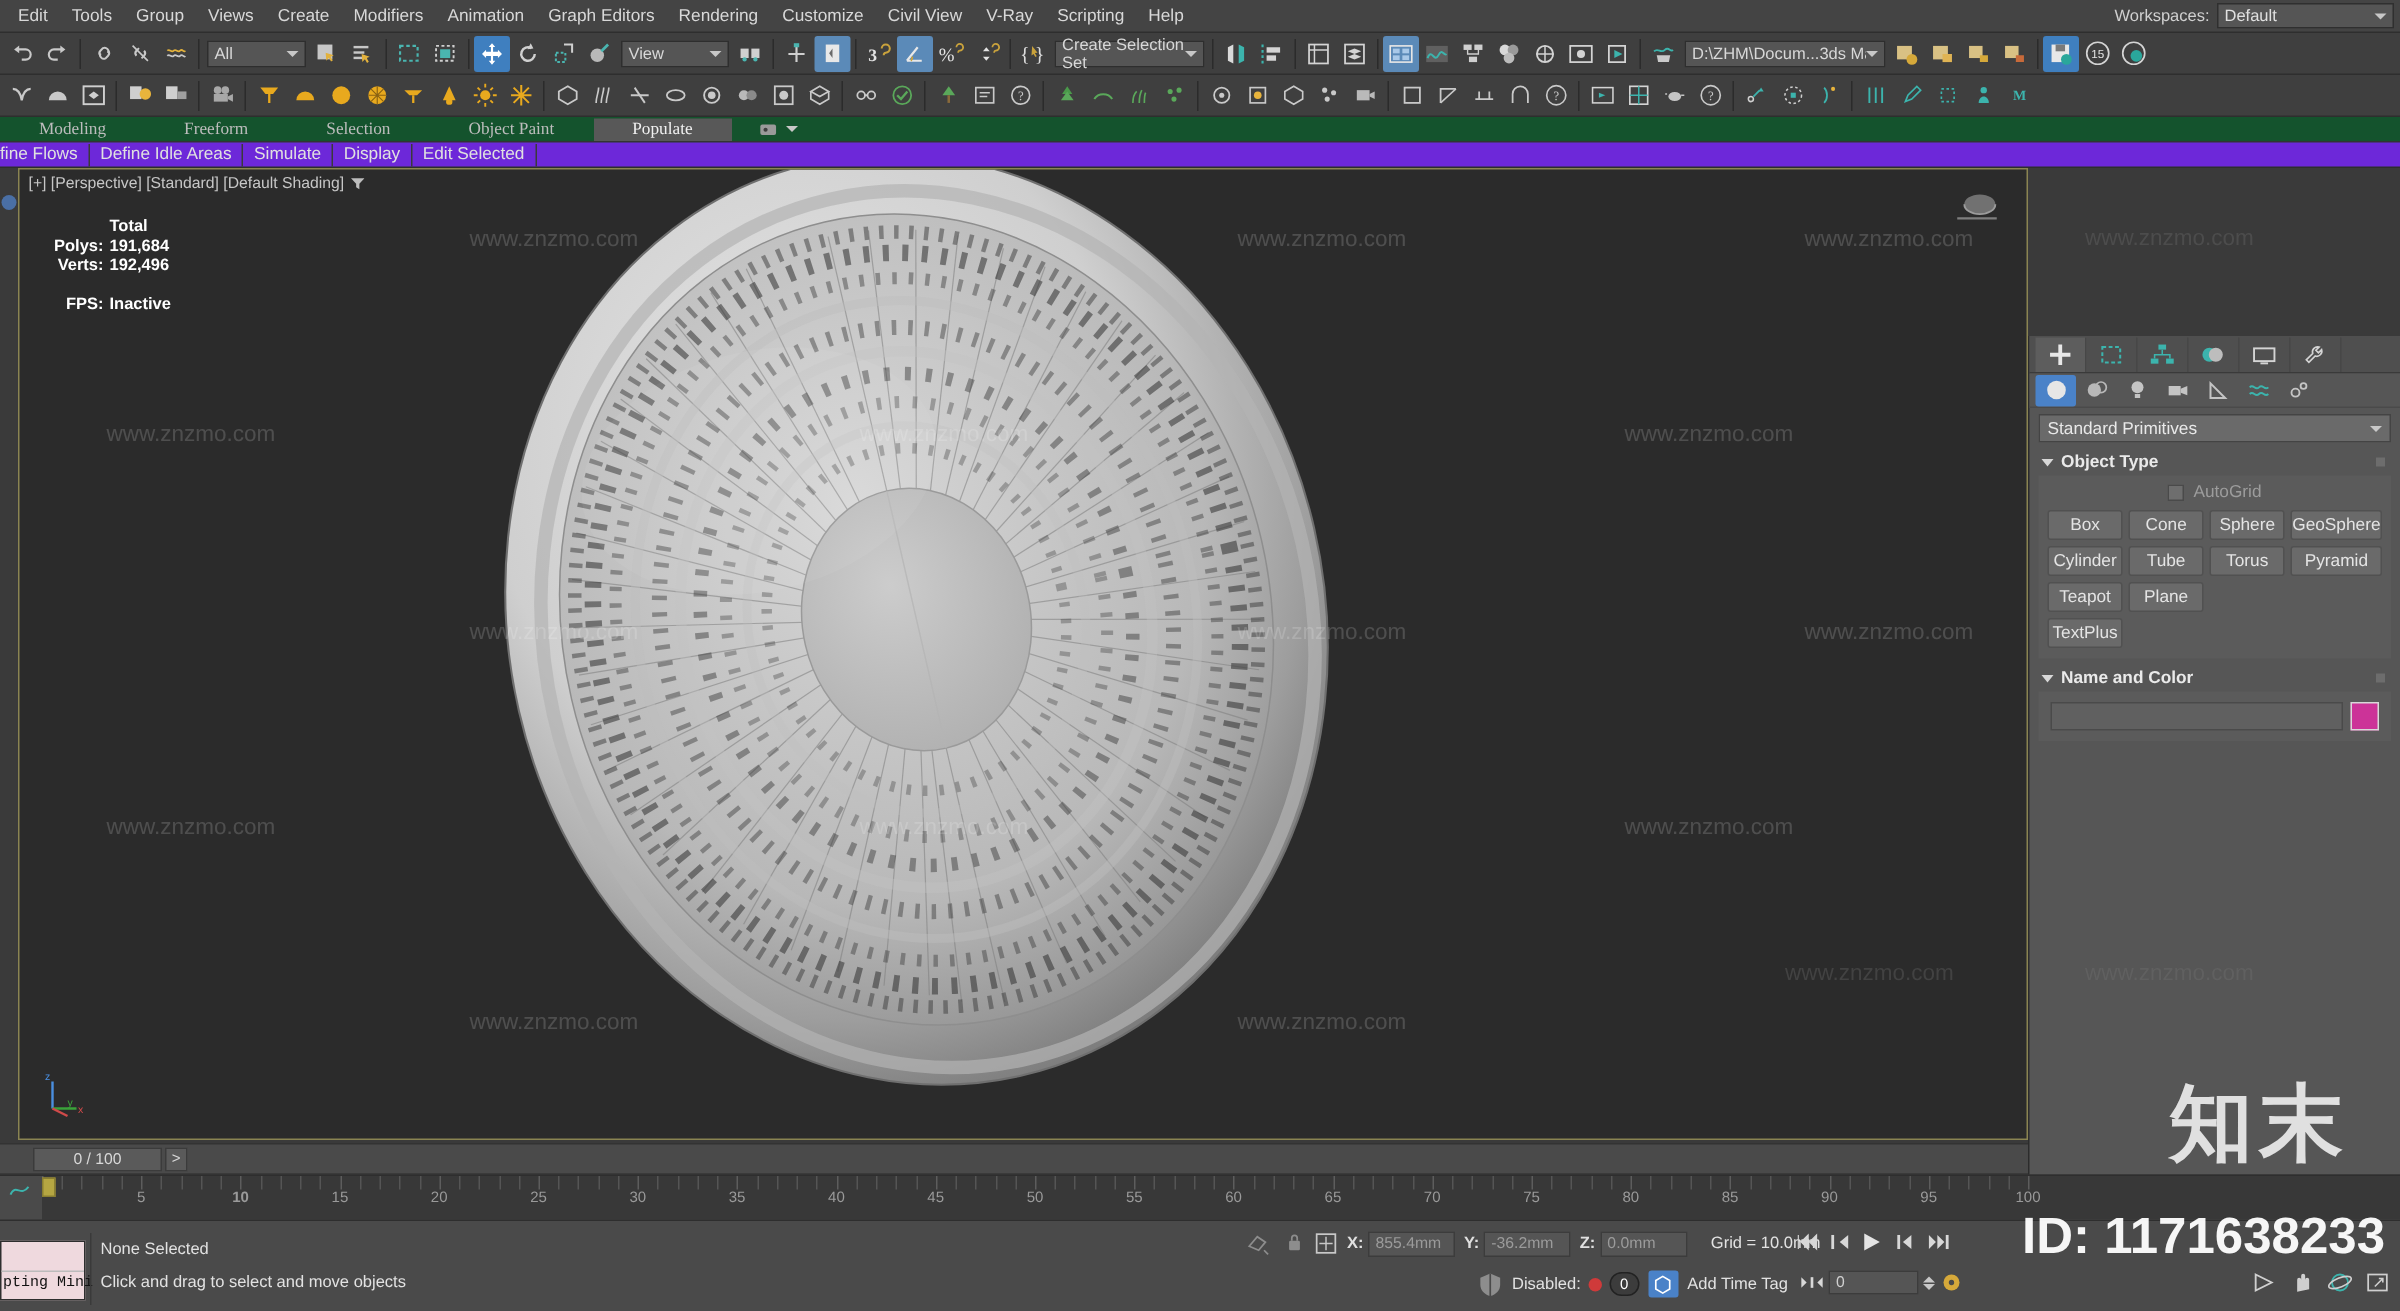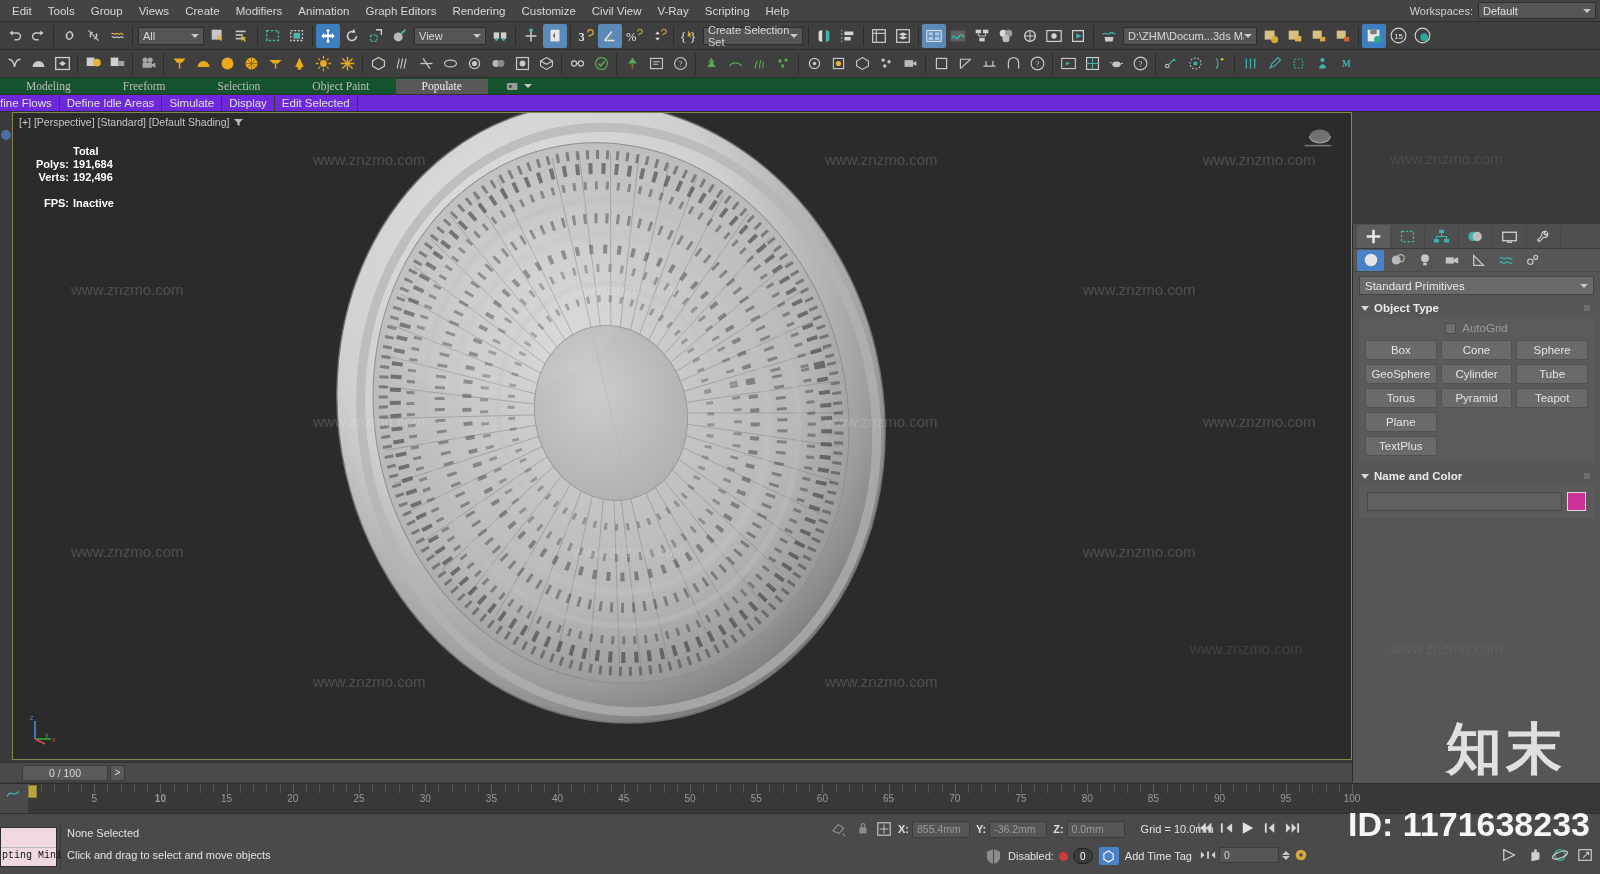--- a/index.html
+++ b/index.html
@@ -125,21 +125,21 @@
   .rollout-hdr {
     display:flex; align-items:center; gap:5px; padding:3px 8px; font-size:11.5px;
     font-weight:bold; color:#eaeaea; position:relative;
   }
   .tri { width:0;height:0;border-left:4px solid transparent;border-right:4px solid transparent;border-top:5px solid #d8d8d8; }
   .rollout-hdr .pin { position:absolute; right:10px; top:6px; width:6px;height:6px;background:#6d6d6d; }
   .rollout-body { background:#5b5b5b; margin:0 6px 4px 6px; padding:5px 6px 7px 6px; }
   .autogrid-row { display:flex; align-items:center; justify-content:center; gap:6px; margin-bottom:6px; }
   .chk { width:11px;height:11px;background:#6e6e6e;border:1px solid #4a4a4a; }
   .autogrid-row .t { font-size:11.5px; color:#9c9c9c; }
-  .btn-grid { display:grid; grid-template-columns:1fr 1fr 1fr; gap:4px; }
+  .btn-grid { display:grid; grid-template-columns:1fr 1fr 1fr 1fr; gap:4px; }
   .ot-btn {
     height:20px; background:#6a6a6a; border:1px solid #515151; border-radius:2px;
     display:flex; align-items:center; justify-content:center;
     font-size:11.5px; color:#e4e4e4;
   }
   .ot-btn.full { grid-column:1 / span 1; }
   .nc-row { display:flex; gap:5px; align-items:center; padding:2px 2px 0 2px; }
   .nc-field { flex:1; height:19px; background:#606060; border:1px solid #4a4a4a; }
   .nc-swatch { width:19px; height:19px; border:1px solid #d8d8d8; }
 

